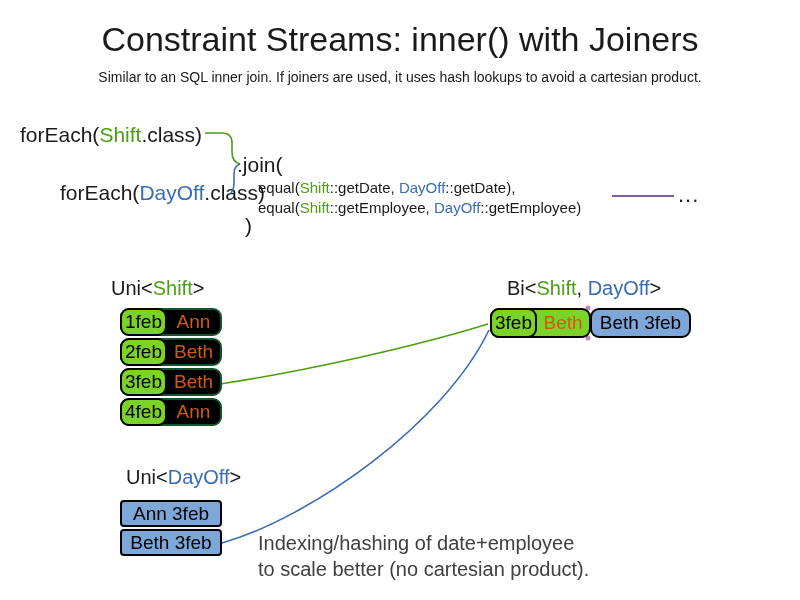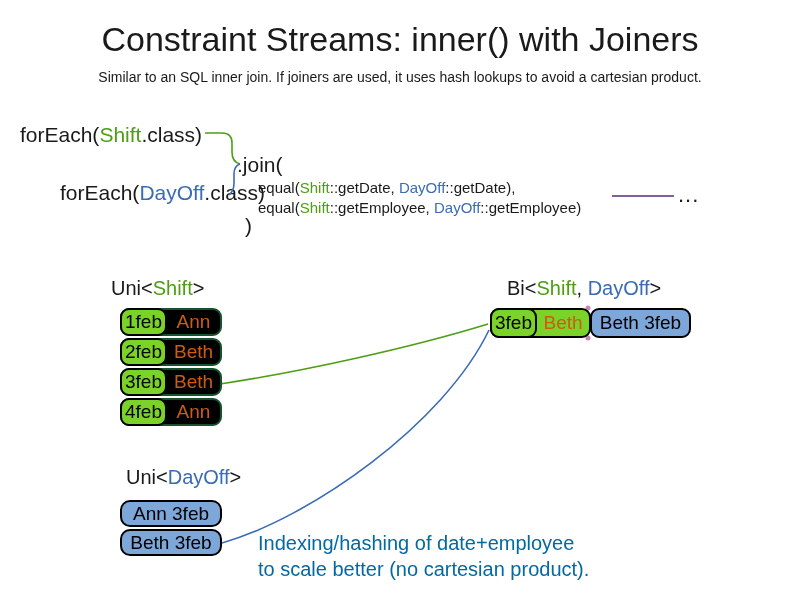--- a/index.html
+++ b/index.html
@@ -13,21 +13,21 @@
 
   .title   { top: 20px; left: 0; width: 800px; text-align: center; font-size: 34px; line-height: 1.15; }
   .subtitle{ top: 69px; left: 0; width: 800px; text-align: center; font-size: 14px; }
 
   .code-lg { font-size: 21px; line-height: 1.1; }
   .code-sm { font-size: 15px; line-height: 1.2; }
 
   .green  { color: #4d9e14; }
   .blue   { color: #3a6cb5; }
   .orange { color: #ce5c10; }
-  .red    { color: #0369a1; }
+  .red    { color: #404040; }
 
   .tbl-label { font-size: 20px; line-height: 1.1; }
 
   .svg-overlay { top: 0; left: 0; width: 800px; height: 600px; pointer-events: none; }
 
   .row-outer {
     box-sizing: border-box; width: 102px; height: 28px;
     background: #000000; border: 2px solid #14532d; border-radius: 9px;
     display: flex; align-items: center; margin-bottom: 2px;
   }
@@ -47,21 +47,21 @@
   }
   .bi-green .date-box { height: 30px; }
   .bi-blue {
     box-sizing: border-box; width: 101px; height: 30px; margin-left: -1px;
     background: #7da7d8; border: 2px solid #000; border-radius: 9px;
     display: flex; align-items: center; justify-content: center;
     font-size: 19px; color: #000;
   }
   .blue-row {
     box-sizing: border-box; width: 102px; height: 27px;
-    background: #7da7d8; border: 2px solid #000; border-radius: 10px;
+    background: #7da7d8; border: 2px solid #000; border-radius: 4px;
     display: flex; align-items: center; justify-content: center;
     font-size: 19px; color: #000; margin-bottom: 2px;
   }
 
   .purple-line { left: 612px; top: 195px; width: 62px; height: 2px; background: #80609a; }
   .ellipsis { left: 678px; top: 182px; font-size: 22px; letter-spacing: 1px; }
 
   .annotation { left: 258px; top: 530px; font-size: 20px; line-height: 26px; }
 </style>
 </head>

